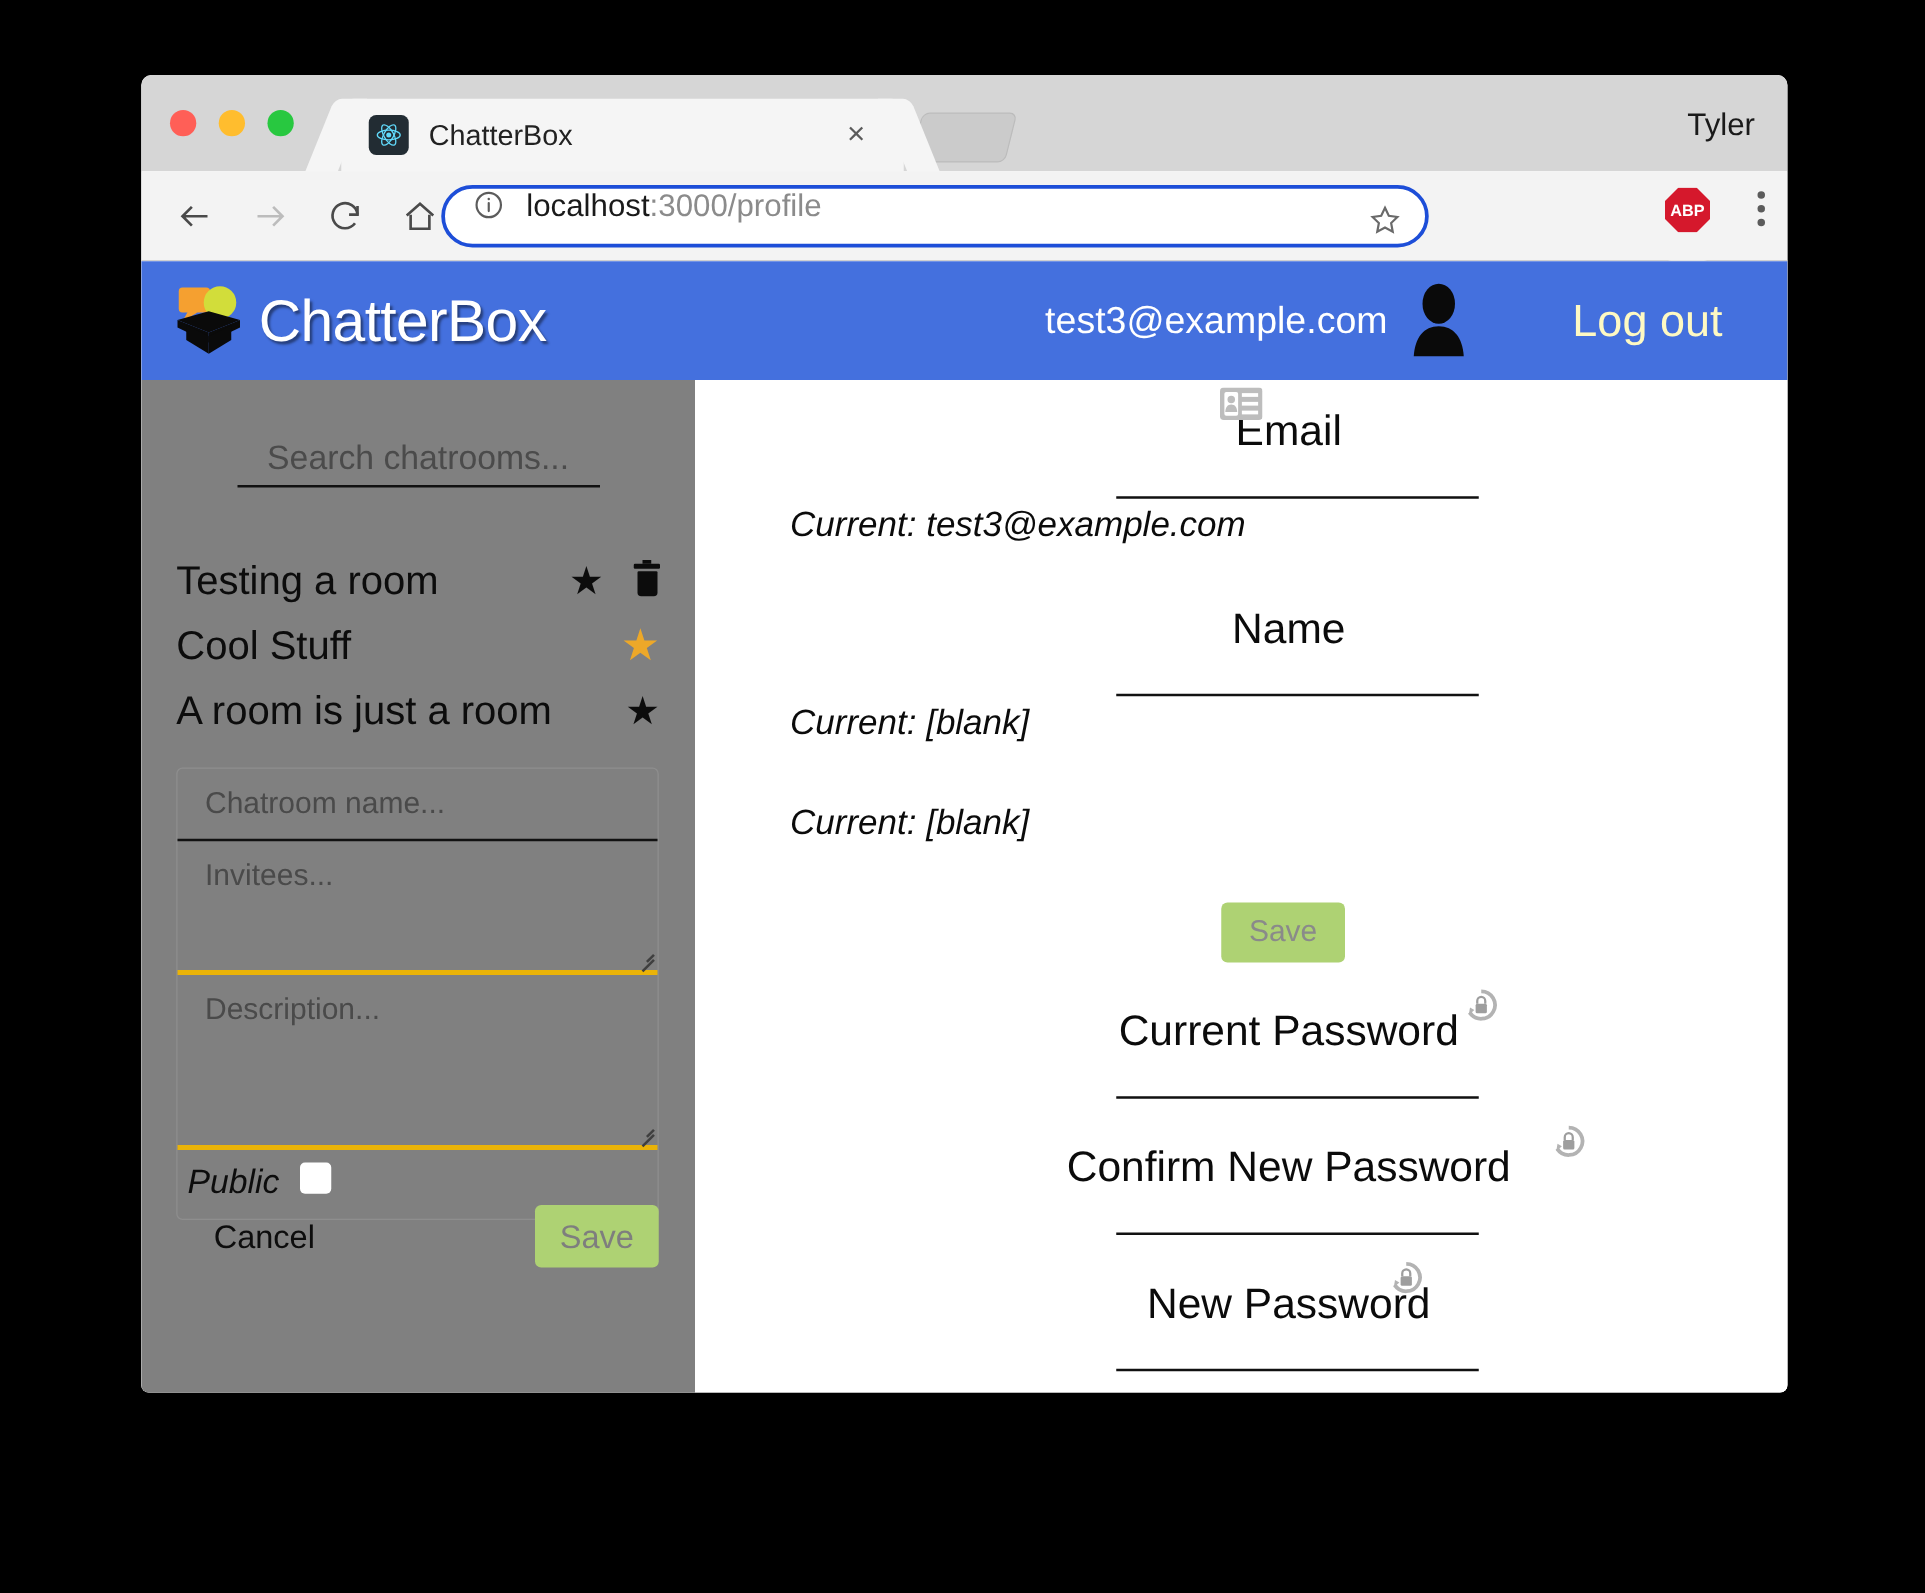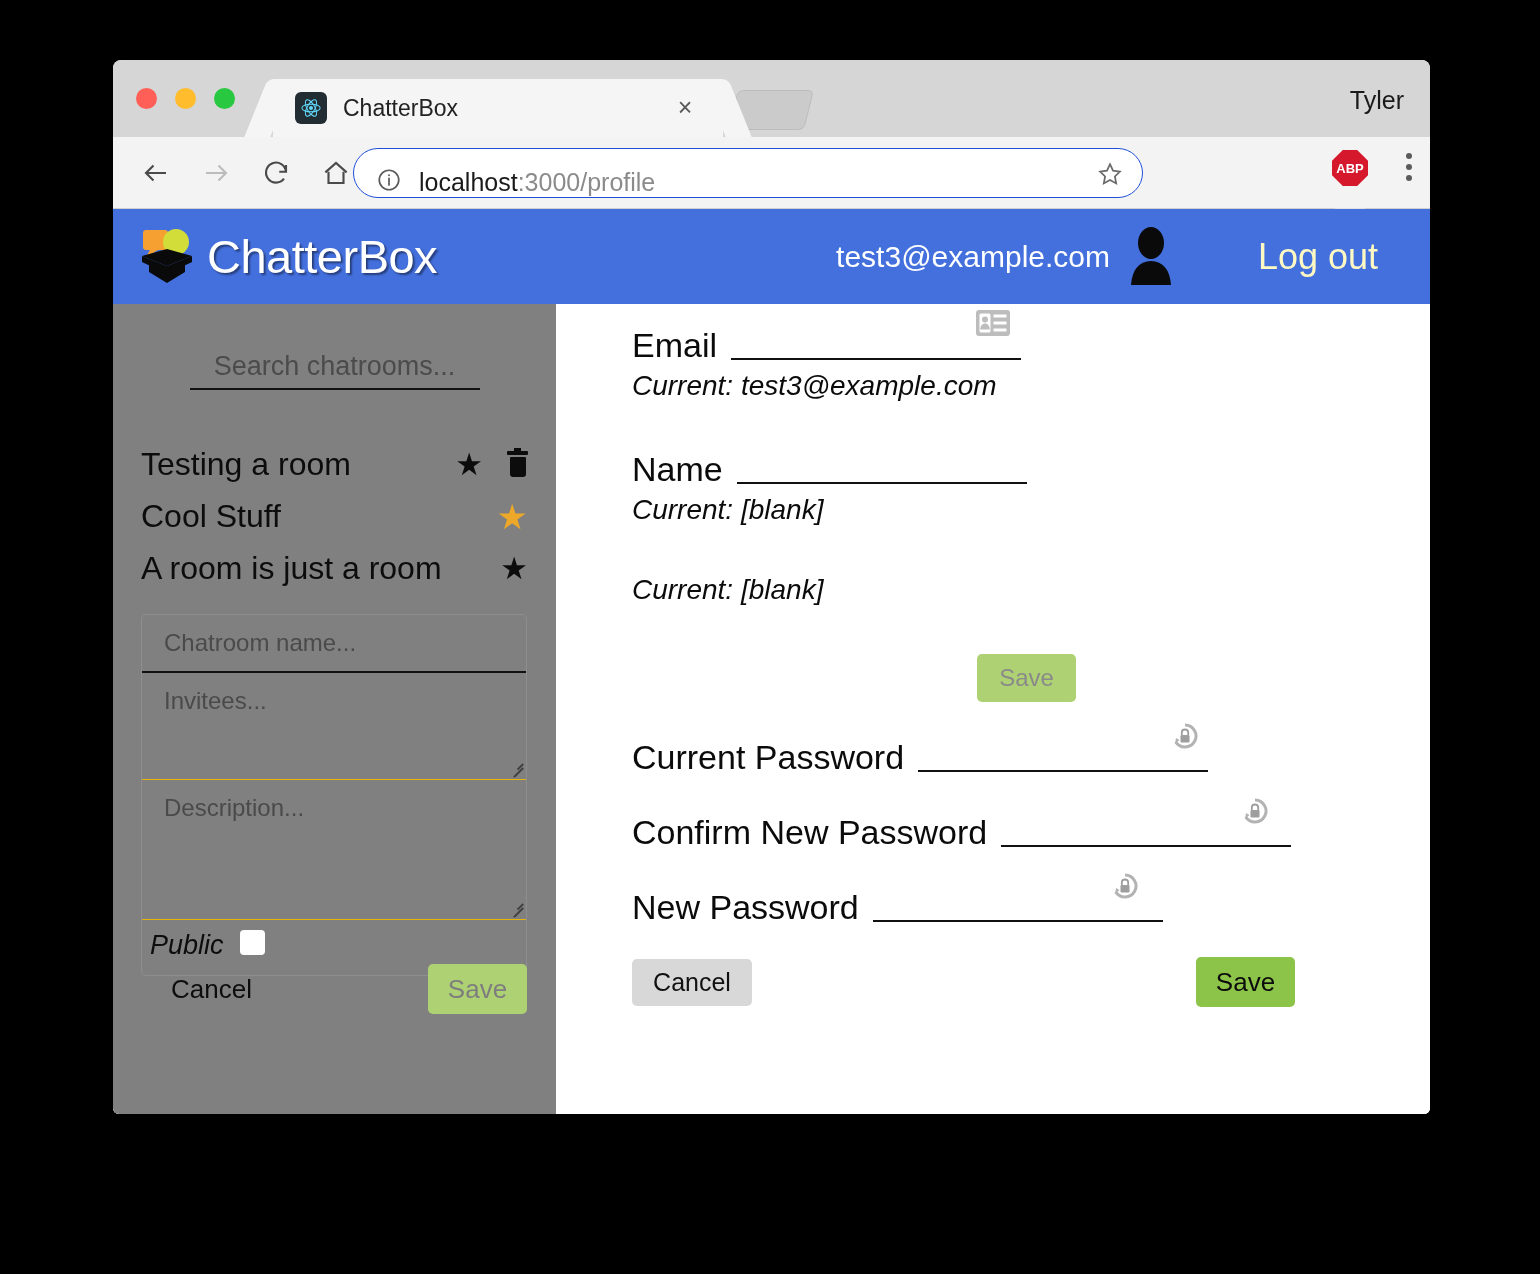--- a/index.html
+++ b/index.html
@@ -97,23 +97,23 @@
     width: 46px; height: 46px;
     margin-left: 14px;
     display: flex; align-items: center; justify-content: center;
   }
   .nav-btn:first-child { margin-left: 20px; }
 
   #url-bar {
     position: absolute; left: 240px; top: 11px;
     width: 790px; height: 50px;
     background: #fff;
-    border: 1px solid #1d4ed8;
+    border: 3px solid #1d4ed8;
     border-radius: 25px;
-    display: flex; align-items: flex-end;
+    display: flex; align-items: flex-start;
     padding: 0 16px 0 22px;
   }
   #url-text {
     margin-left: 17px;
     font-size: 25px; color: #8b8b8b;
     white-space: nowrap;
   }
   #url-host { color: #1a1a1a; }
   #bookmark-star { position: absolute; right: 18px; top: 11px; }
 
@@ -213,21 +213,21 @@
   }
   .cf-input, .cf-area {
     display: block; width: 100%;
     background: transparent;
     border: none; outline: none;
     font-family: "Liberation Sans", sans-serif;
     font-size: 24px; color: #3a3a3a;
     padding: 14px 22px;
   }
   .cf-input { border-bottom: 2px solid #111; }
-  .cf-area { resize: none; border-bottom: 1px solid #eab308; }
+  .cf-area { resize: none; border-bottom: 4px solid #eab308; }
   .cf-input::placeholder, .cf-area::placeholder { color: #4a4a4a; }
   #cf-invitees { height: 107px; }
   #cf-description { height: 140px; }
   .resize-grip { position: absolute; right: 3px; width: 14px; height: 14px; pointer-events: none; }
   .resize-grip::before, .resize-grip::after {
     content:""; position:absolute; right:0; background:#3f3f3f; height:1.5px; transform-origin: right;
   }
   .resize-grip::before { width: 13px; bottom: 2px; transform: rotate(-45deg); }
   .resize-grip::after  { width: 8px;  bottom: 6px; transform: rotate(-45deg); }
 
@@ -257,21 +257,21 @@
   }
 
   
   #profile-panel {
     position: absolute; left: 443px; top: 95px;
     right: 0; height: 810px;
     background: #fff;
     padding: 22px 0 0 76px;
   }
   .field-block { position: relative; margin-bottom: 8px; }
-  .field-row { display: flex; align-items: flex-start; position: relative; }
+  .field-row { display: flex; align-items: center; position: relative; flex-direction: column; }
   .field-label { font-size: 34px; color: #0b0b0b; white-space: nowrap; }
   .field-line {
     margin-left: 14px;
     border-bottom: 2px solid #111;
     height: 34px;
   }
   .field-line input {
     width: 100%; height: 100%;
     background: transparent; border: none; outline: none;
     font-family: "Liberation Sans", sans-serif; font-size: 26px; color: #111;

